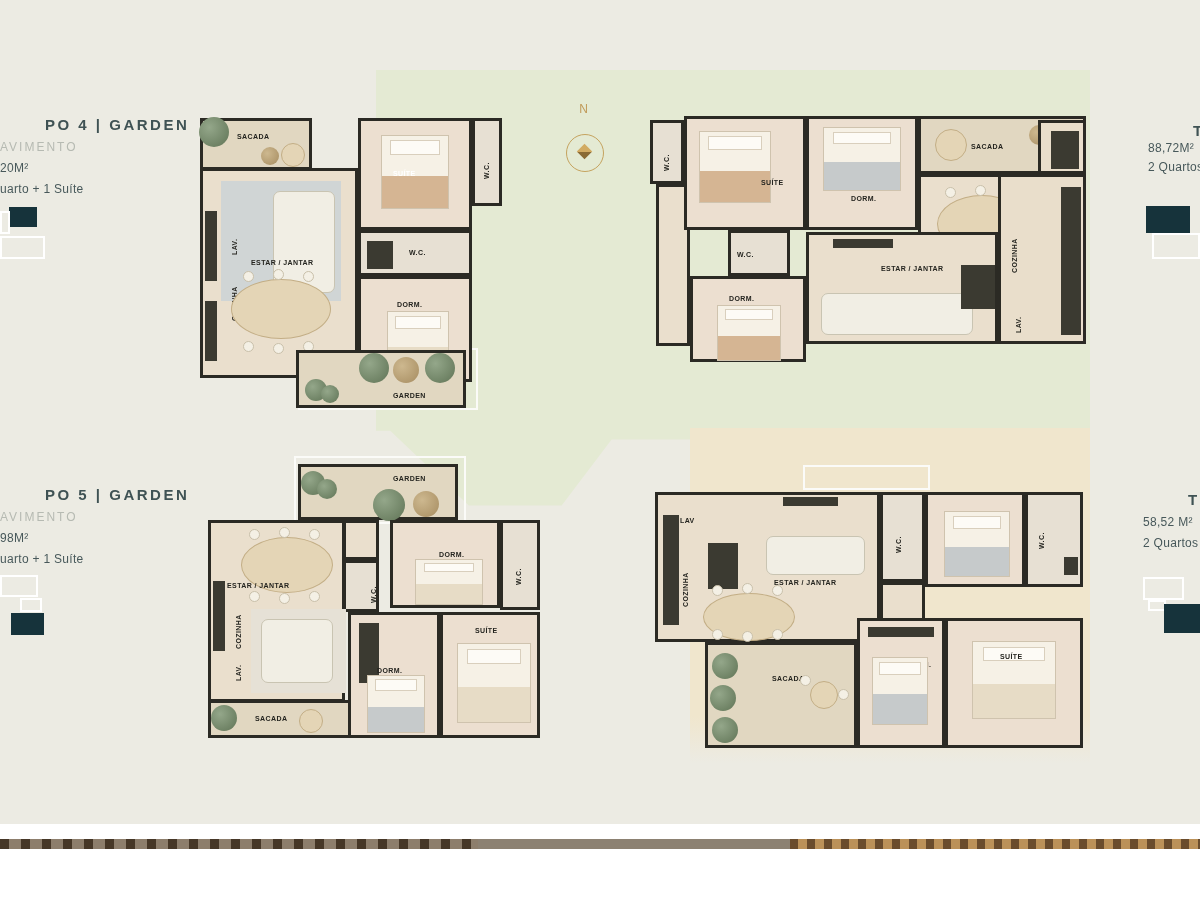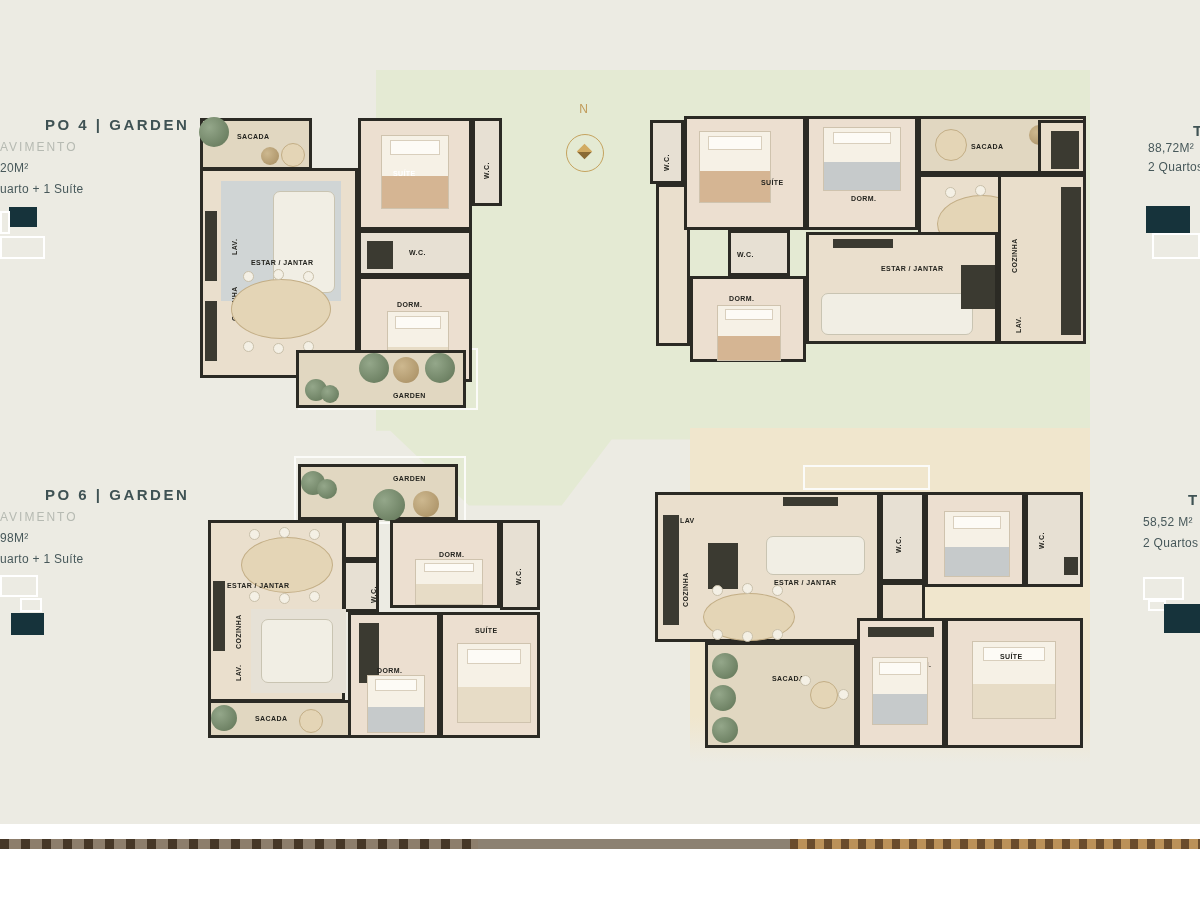--- a/index.html
+++ b/index.html
@@ -71,21 +71,21 @@
 <div class="abs ptitle" style="left:0;top:116px;">PO 4 | GARDEN</div>
 <div class="abs psub" style="left:0;top:140px;">AVIMENTO</div>
 <div class="abs pline" style="left:0;top:161px;">20M²</div>
 <div class="abs pline" style="left:0;top:182px;">uarto + 1 Suíte</div>
 <div class="abs" style="left:0;top:205px;width:60px;height:55px;">
   <div class="kp-dark" style="left:9px;top:2px;width:28px;height:20px;"></div>
   <div class="kp-outline" style="left:0;top:6px;width:10px;height:23px;"></div>
   <div class="kp-outline" style="left:0;top:31px;width:45px;height:23px;"></div>
 </div>
 
-<div class="abs ptitle" style="left:0;top:486px;">PO 6 | GARDEN</div>
+<div class="abs ptitle" style="left:0;top:486px;">PO 5 | GARDEN</div>
 <div class="abs psub" style="left:0;top:510px;">AVIMENTO</div>
 <div class="abs pline" style="left:0;top:531px;">98M²</div>
 <div class="abs pline" style="left:0;top:552px;">uarto + 1 Suíte</div>
 <div class="abs" style="left:0;top:573px;width:60px;height:64px;">
   <div class="kp-outline" style="left:0;top:2px;width:38px;height:22px;"></div>
   <div class="kp-outline" style="left:20px;top:25px;width:22px;height:14px;"></div>
   <div class="kp-dark" style="left:11px;top:40px;width:33px;height:22px;"></div>
 </div>
 
 <div class="abs ptitle" style="left:1148px;top:122px;">TIPO 8</div>

